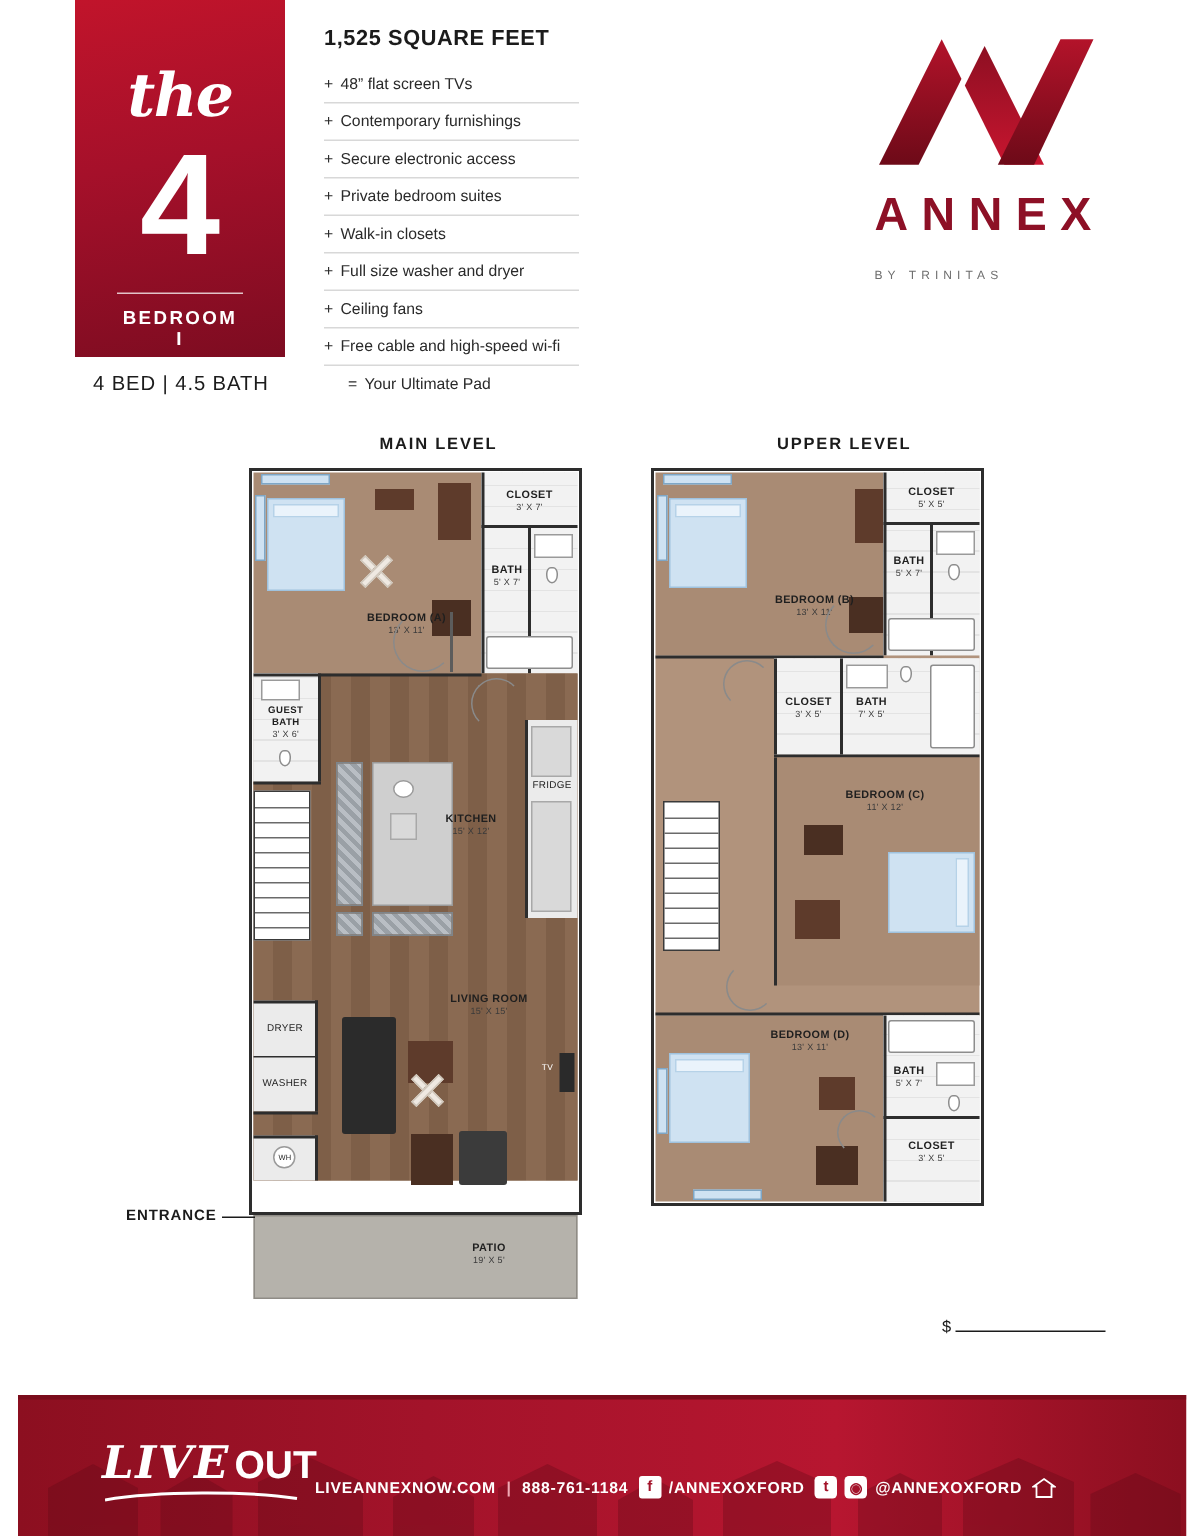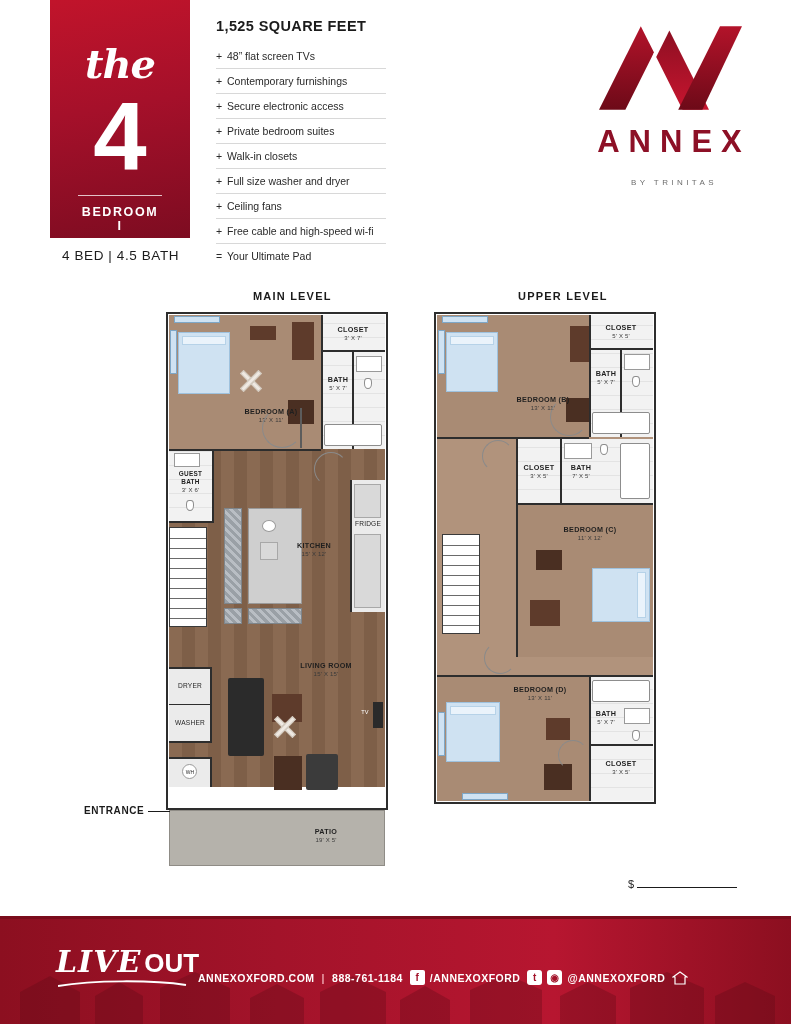--- a/index.html
+++ b/index.html
@@ -43,25 +43,25 @@
   }
   .features {
     position:absolute; left:216px; top:44px; width:170px;
   }
   .features .feat {
     font-size:10.5px; color:#2a2a2a;
     border-bottom:1px solid #d8d8d8;
     padding:6px 0 6px 0;
     white-space:nowrap;
   }
-  .features .feat:last-child { border-bottom:none; }
+  .features .feat:last-child { border-bottom:none;margin-left:16px; }
   .features .feat .mk { display:inline-block; width:11px; color:#2a2a2a; }
 
   
-  .logo { position:absolute; right:26px; top:24px; width:190px; text-align:center; }
+  .logo { position:absolute; right:26px; top:24px; width:190px; text-align:left; }
   .logo .mark { height:88px; }
   .logo .word {
     font-size:31px; letter-spacing:9px; color:#8d1026; font-weight:bold;
     margin-top:8px; padding-left:8px;
   }
   .logo .by {
     font-size:8px; letter-spacing:3.4px; color:#6d6d6d; margin-top:18px; padding-left:8px;
   }
 
   
@@ -171,21 +171,21 @@
     position:absolute; left:628px; top:876px; width:110px;
     font-size:11px; color:#1b1b1b;
   }
   .price .line {
     display:inline-block; width:100px; border-bottom:1px solid #1b1b1b; height:12px;
     margin-left:3px;
   }
 
   
   .footer {
-    position:absolute; left:0; right:0; bottom:0; height:108px;
+    position:absolute; left:12px; right:0; bottom:0; height:94px;
     background:linear-gradient(90deg,#8c0f20 0%,#a3132a 35%,#b71630 70%,#8c0f20 100%);
     overflow:hidden;
   }
   .footer .skyline {
     position:absolute; left:0; right:0; bottom:0; height:58px;
     opacity:.32;
   }
   .footer .redline { position:absolute; left:0; right:0; top:0; height:3px; background:#7a0c1b; }
   .liveout {
     position:absolute; left:56px; top:28px; color:#fff;
@@ -556,21 +556,21 @@
     </svg>
 
     <div class="liveout">
       <span class="lv">LIVE</span><span class="ou">OUT</span>
       <svg class="swoosh" viewBox="0 0 130 8">
         <path d="M0 6 C35 0, 95 0, 128 5" stroke="#ffffff" stroke-width="2" fill="none"></path>
       </svg>
     </div>
 
     <div class="foot-contact">
-      <span>ANNEXOXFORD.COM</span>
+      <span>LIVEANNEXNOW.COM</span>
       <span class="sep">|</span>
       <span>888-761-1184</span>
       <span class="social">
         <span class="sicon">f</span>
         <span>/ANNEXOXFORD</span>
       </span>
       <span class="social">
         <span class="sicon circle">t</span>
         <span class="sicon circle">◉</span>
         <span>@ANNEXOXFORD</span>

